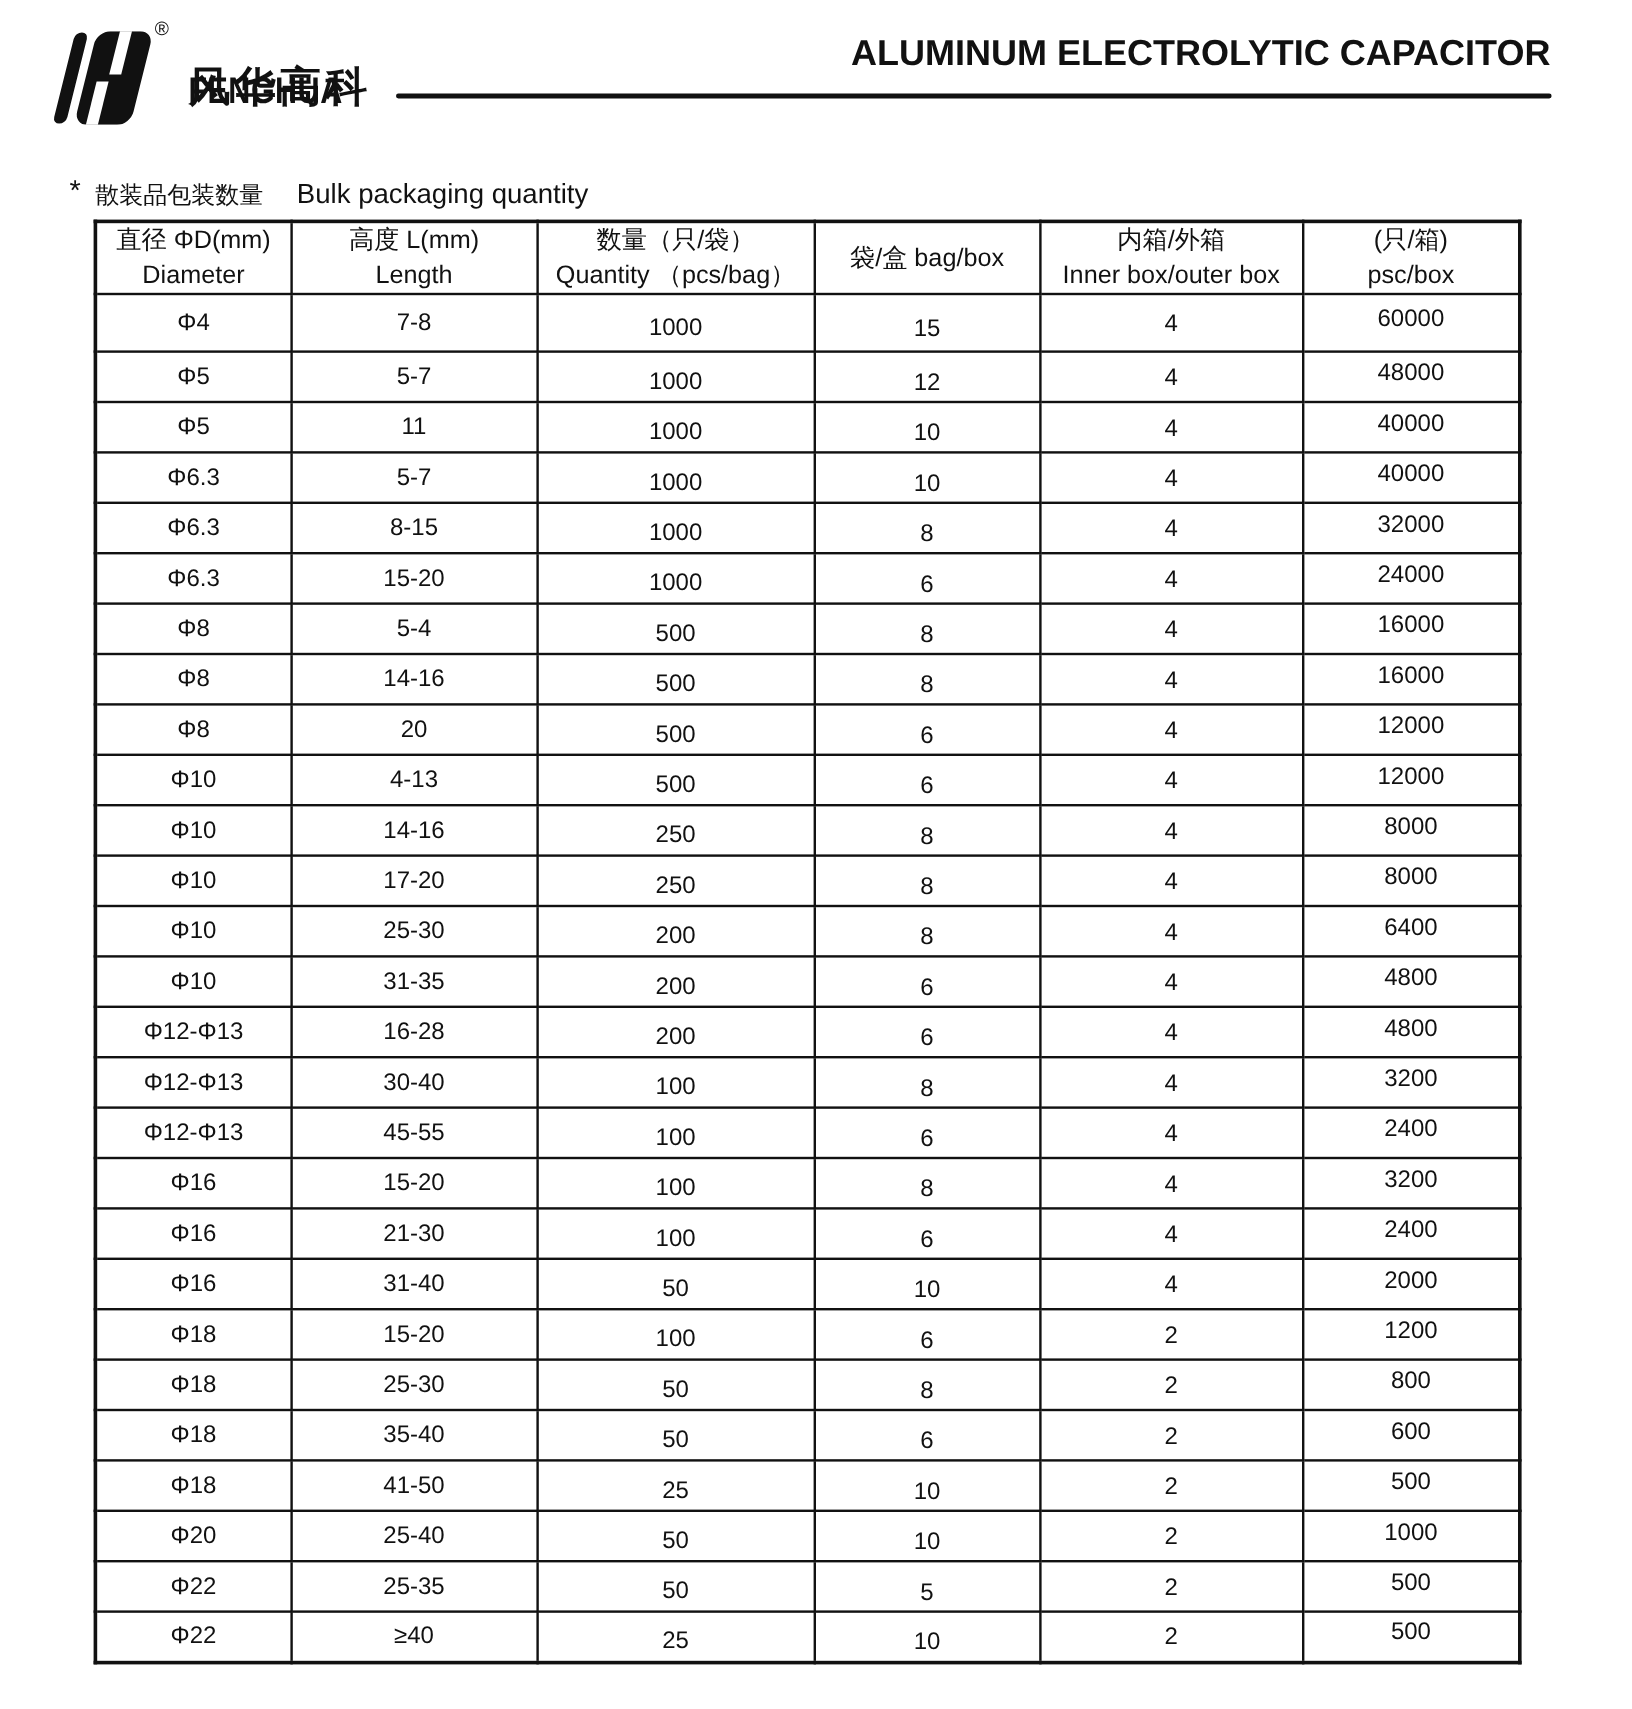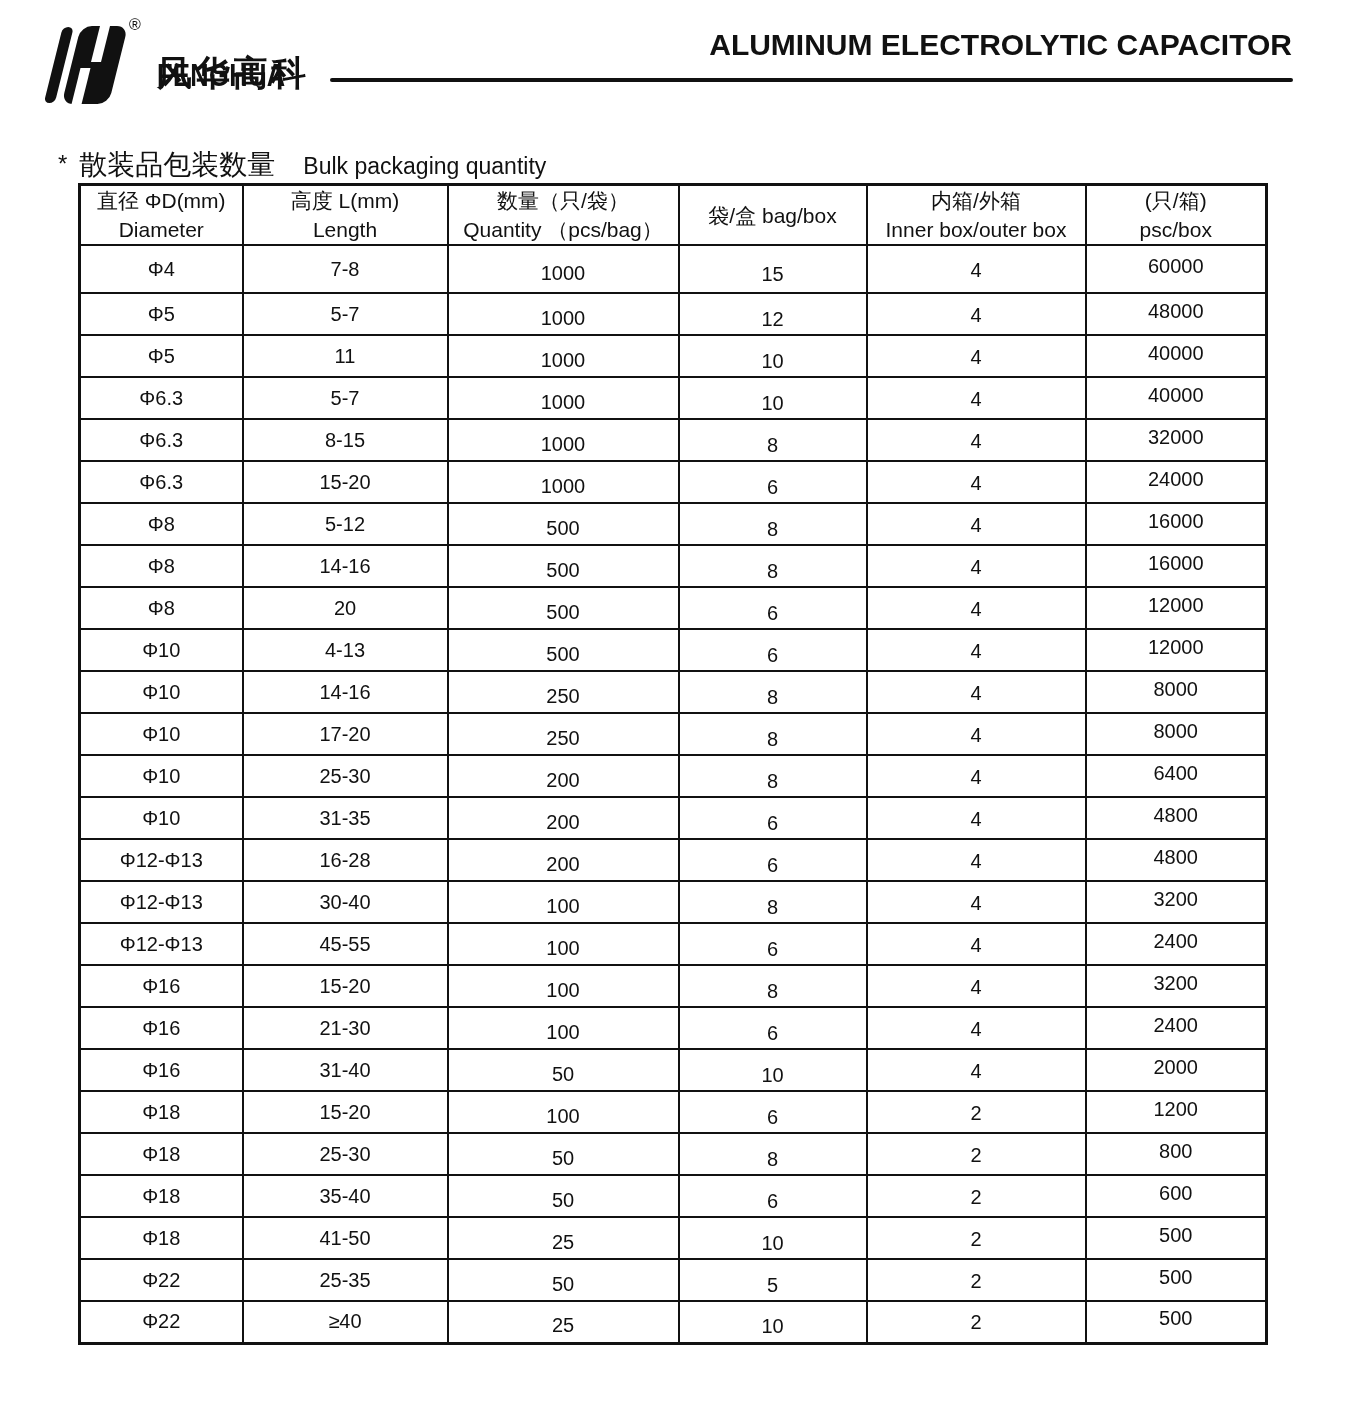--- a/index.html
+++ b/index.html
@@ -81,21 +81,21 @@
     left:58px;
     top:146px;
     white-space:nowrap;
   }
   .section-title .star{
     font-size:24px;
     vertical-align:2px;
     margin-right:12px;
   }
   .section-title .cn{
-    font-size:28px;
+    font-size:20px;
   }
   .section-title .en{
     font-size:23px;
     margin-left:28px;
     margin-top:28px;
   }
 
   
   table.pack-table{
     position:absolute;
@@ -243,21 +243,21 @@
         <tr>
           <td class="c1"><span class="v">Φ6.3</span></td>
           <td class="c2"><span class="v">15-20</span></td>
           <td class="c3"><span class="v">1000</span></td>
           <td class="c4"><span class="v">6</span></td>
           <td class="c5"><span class="v">4</span></td>
           <td class="c6"><span class="v">24000</span></td>
         </tr>
         <tr>
           <td class="c1"><span class="v">Φ8</span></td>
-          <td class="c2"><span class="v">5-12</span></td>
+          <td class="c2"><span class="v">5-4</span></td>
           <td class="c3"><span class="v">500</span></td>
           <td class="c4"><span class="v">8</span></td>
           <td class="c5"><span class="v">4</span></td>
           <td class="c6"><span class="v">16000</span></td>
         </tr>
         <tr>
           <td class="c1"><span class="v">Φ8</span></td>
           <td class="c2"><span class="v">14-16</span></td>
           <td class="c3"><span class="v">500</span></td>
           <td class="c4"><span class="v">8</span></td>
@@ -384,20 +384,28 @@
           <td class="c5"><span class="v">2</span></td>
           <td class="c6"><span class="v">600</span></td>
         </tr>
         <tr>
           <td class="c1"><span class="v">Φ18</span></td>
           <td class="c2"><span class="v">41-50</span></td>
           <td class="c3"><span class="v">25</span></td>
           <td class="c4"><span class="v">10</span></td>
           <td class="c5"><span class="v">2</span></td>
           <td class="c6"><span class="v">500</span></td>
+        </tr>
+        <tr>
+          <td class="c1"><span class="v">Φ20</span></td>
+          <td class="c2"><span class="v">25-40</span></td>
+          <td class="c3"><span class="v">50</span></td>
+          <td class="c4"><span class="v">10</span></td>
+          <td class="c5"><span class="v">2</span></td>
+          <td class="c6"><span class="v">1000</span></td>
         </tr>
         <tr>
           <td class="c1"><span class="v">Φ22</span></td>
           <td class="c2"><span class="v">25-35</span></td>
           <td class="c3"><span class="v">50</span></td>
           <td class="c4"><span class="v">5</span></td>
           <td class="c5"><span class="v">2</span></td>
           <td class="c6"><span class="v">500</span></td>
         </tr>
         <tr>

